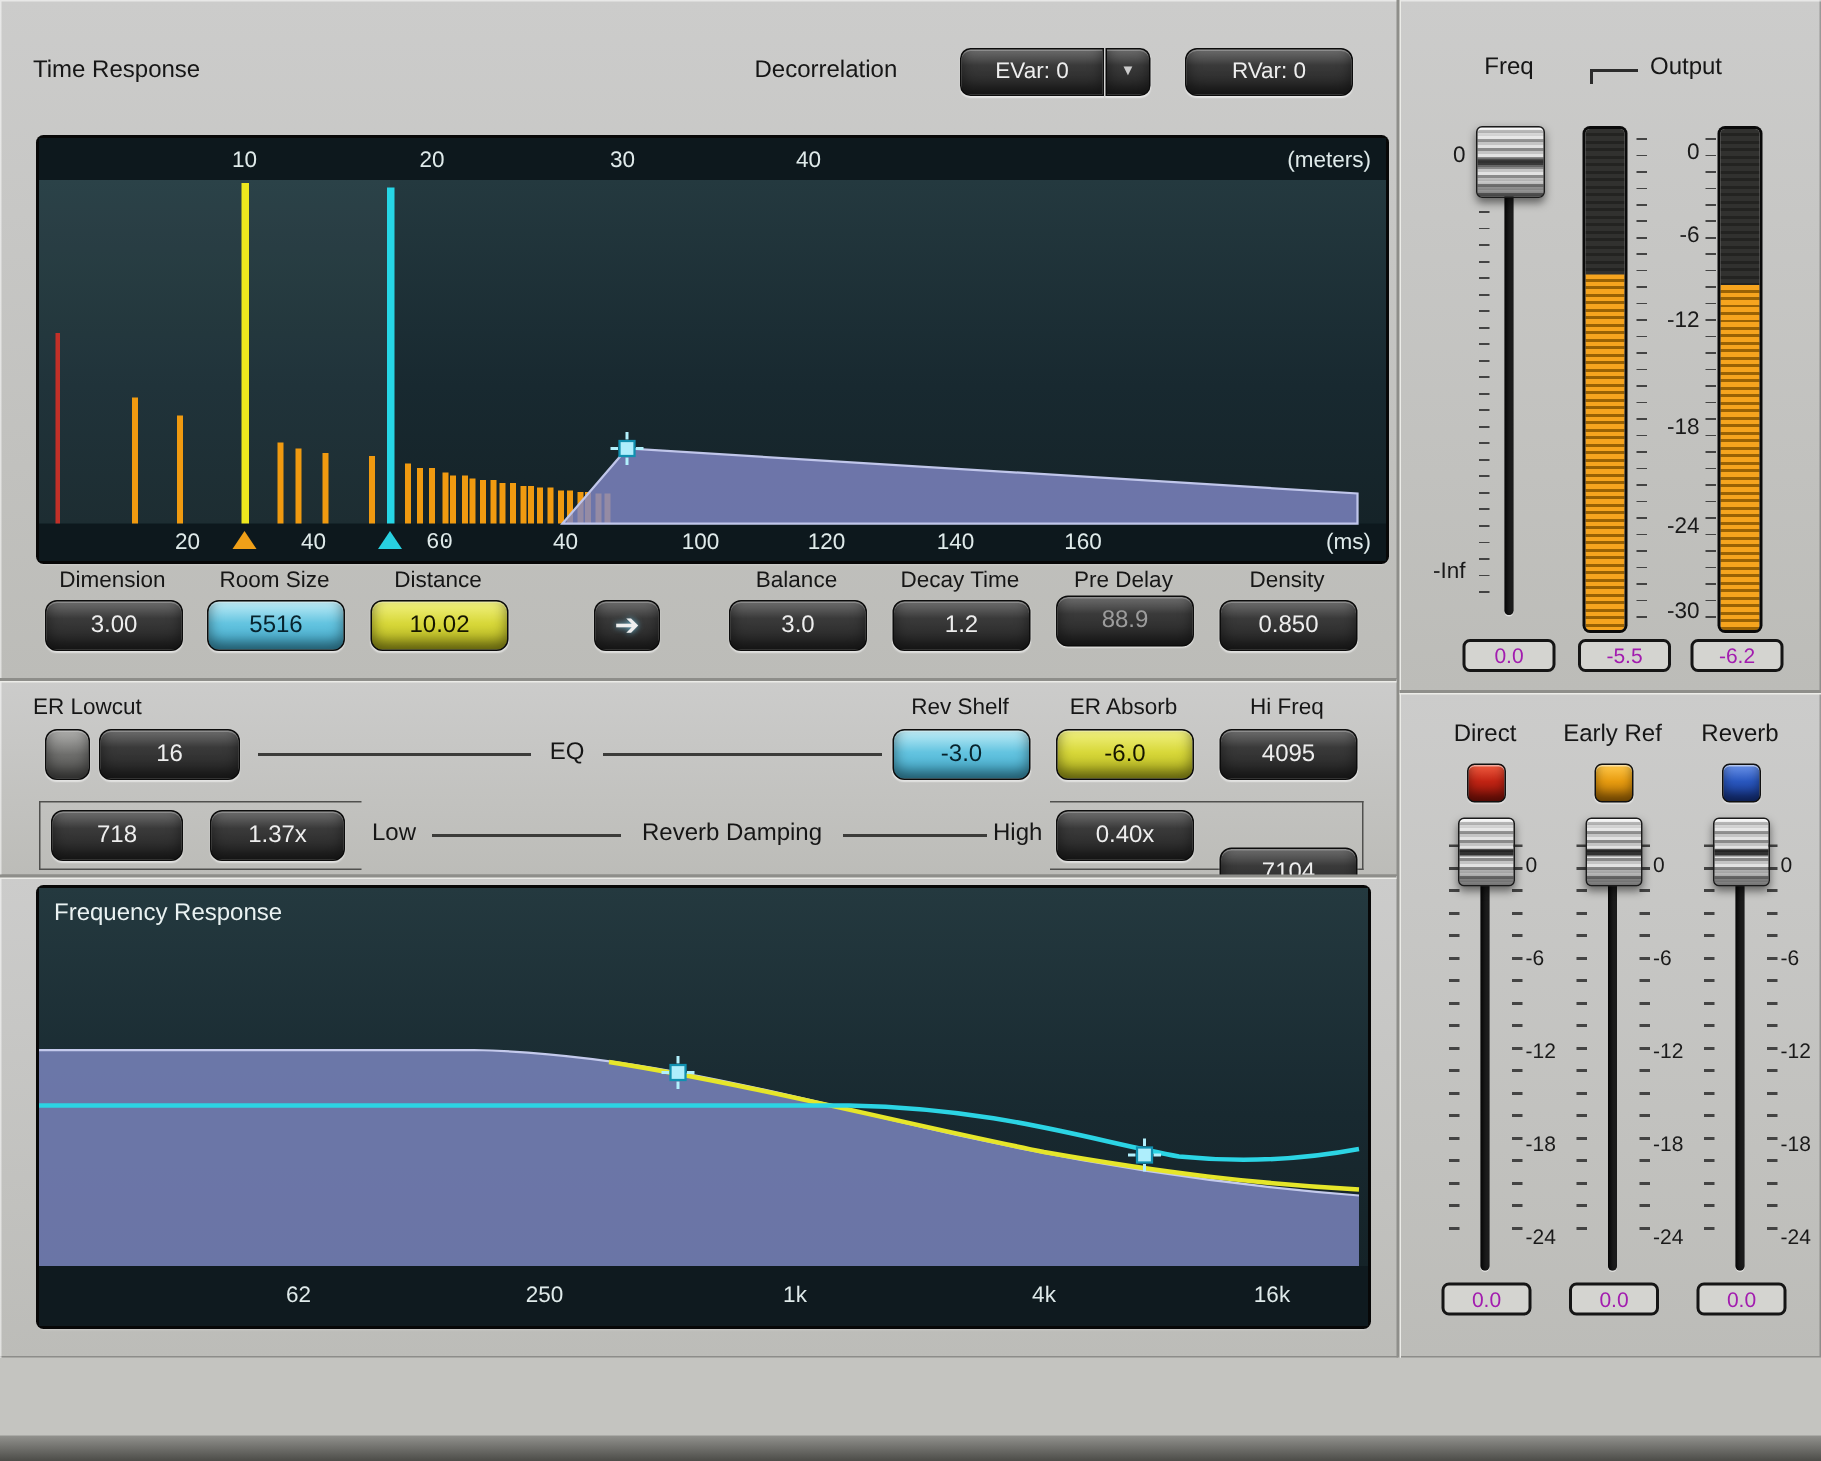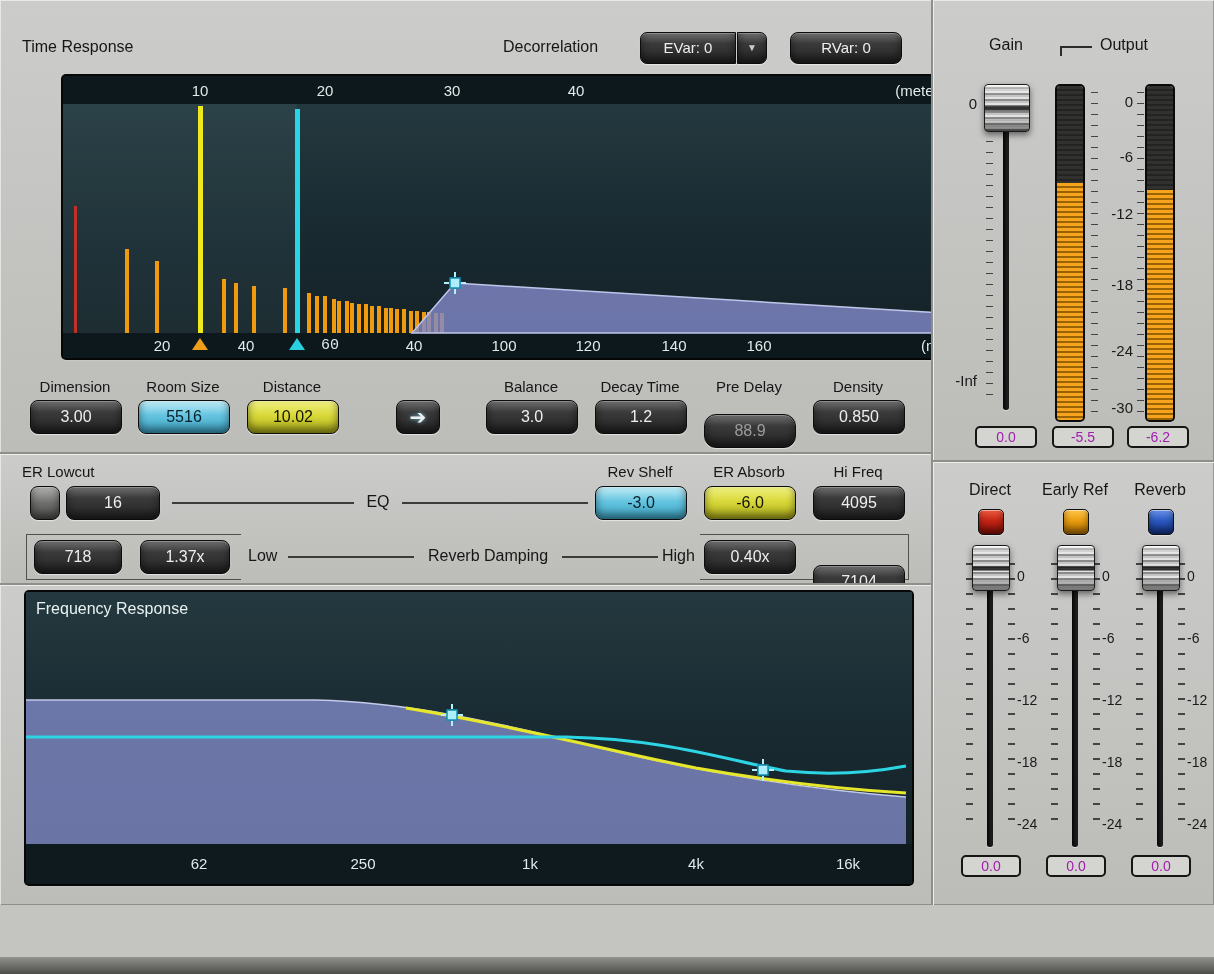--- a/index.html
+++ b/index.html
@@ -62,21 +62,21 @@
 
 <div id="app">
 
   <div class="sec" style="left:0;top:0;width:933px;height:453px;">
     <div class="lbl big" style="left:22px;top:38px;">Time Response</div>
     <div class="lbl big" style="left:503px;top:38px;">Decorrelation</div>
     <div class="vbox dark btn" style="left:640px;top:32px;width:94px;border-radius:7px 0 0 7px;">EVar: 0</div>
     <div class="vbox dark btn" style="left:737px;top:32px;width:28px;border-radius:0 7px 7px 0;font-size:10px;color:#cccccc;">▼</div>
     <div class="vbox dark btn" style="left:790px;top:32px;width:110px;">RVar: 0</div>
 
-    <div class="graph" style="left:26px;top:76px;width:898px;height:282px;margin-left:37px;">
+    <div class="graph" style="left:26px;top:92px;width:898px;height:282px;">
       <div class="gruler" style="top:0;height:28px;">
         <span class="gtick" style="left:137px;top:6px;">10</span>
         <span class="gtick" style="left:262px;top:6px;">20</span>
         <span class="gtick" style="left:389px;top:6px;">30</span>
         <span class="gtick" style="left:513px;top:6px;">40</span>
         <span class="gunit" style="top:6px;">(meters)</span>
       </div>
       <div class="plotbg" style="top:28px;height:229px;"></div>
       <div class="plotbg dots" style="top:28px;height:229px;background:none;"></div>
       <div class="gruler" style="top:257px;height:25px;">
@@ -144,21 +144,21 @@
     <div class="lbl ctr" style="left:595px;top:378px;width:90px;">Decay Time</div>
     <div class="lbl ctr" style="left:704px;top:378px;width:90px;">Pre Delay</div>
     <div class="lbl ctr" style="left:813px;top:378px;width:90px;">Density</div>
 
     <div class="vbox dark" style="left:30px;top:400px;width:90px;">3.00</div>
     <div class="vbox cyan" style="left:138px;top:400px;width:90px;">5516</div>
     <div class="vbox yellow" style="left:247px;top:400px;width:90px;">10.02</div>
     <div class="vbox dark arrowbtn" style="left:396px;top:400px;width:42px;">➔</div>
     <div class="vbox dark" style="left:486px;top:400px;width:90px;">3.0</div>
     <div class="vbox dark" style="left:595px;top:400px;width:90px;">1.2</div>
-    <div class="vbox dark dim" style="left:704px;top:414px;width:90px;border-radius:12px;">88.9</div>
+    <div class="vbox dark dim" style="left:704px;top:397px;width:90px;">88.9</div>
     <div class="vbox dark" style="left:813px;top:400px;width:90px;">0.850</div>
   </div>
 
   <div class="sec" style="left:0;top:453px;width:933px;height:131px;">
     <div class="lbl" style="left:22px;top:10px;">ER Lowcut</div>
     <div class="vbox" style="left:30px;top:33px;width:28px;background:linear-gradient(180deg,#b2b2b0,#6e6e6c 50%,#545452);"></div>
     <div class="vbox dark" style="left:66px;top:33px;width:92px;">16</div>
     <div class="eqline" style="left:172px;top:49px;width:182px;"></div>
     <div class="lbl big ctr" style="left:358px;top:40px;width:40px;">EQ</div>
     <div class="eqline" style="left:402px;top:49px;width:186px;"></div>
@@ -211,21 +211,21 @@
           <line x1="726" y1="178" x2="731" y2="178"></line>
             <line x1="743" y1="178" x2="748" y2="178"></line>
           <rect x="732" y="173" width="10" height="10" fill="#aeeefc" stroke="#1090b0" stroke-width="1.5"></rect>
         </g>
       </svg>
       <div style="position:absolute;left:10px;top:8px;font-size:16px;color:#eaf2f2;">Frequency Response</div>
     </div>
   </div>
 
   <div class="sec" style="left:933px;top:0;width:281px;height:461px;">
-    <div class="lbl big ctr" style="left:48px;top:36px;width:50px;">Gain</div>
+    <div class="lbl big ctr" style="left:48px;top:36px;width:50px;">Freq</div>
     <div style="position:absolute;left:127px;top:46px;width:30px;height:8px;border-top:2px solid #2c2c2c;border-left:2px solid #2c2c2c;"></div>
     <div class="lbl big ctr" style="left:156px;top:36px;width:70px;">Output</div>
 
     <div class="scl rt" style="left:14px;top:95px;width:30px;">0</div>
     <div class="scl rt" style="left:4px;top:372px;width:40px;">-Inf</div>
     <div class="tickcol" style="left:53px;top:97px;height:308px;"></div>
     <div class="track" style="left:70px;top:92px;height:318px;"></div>
     <div class="knob" style="left:51px;top:84px;width:44px;height:46px;"></div>
 
     <div class="meter" style="left:124px;top:86px;height:334px;">

